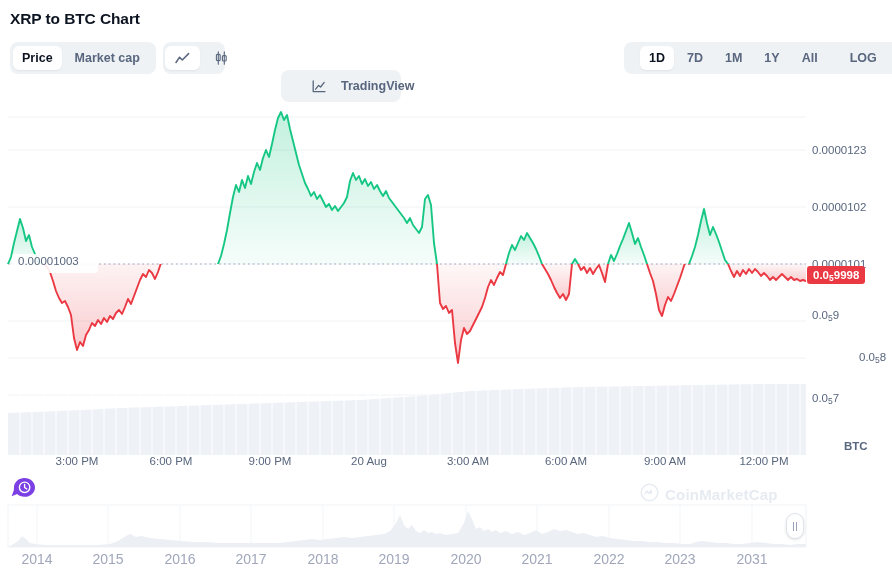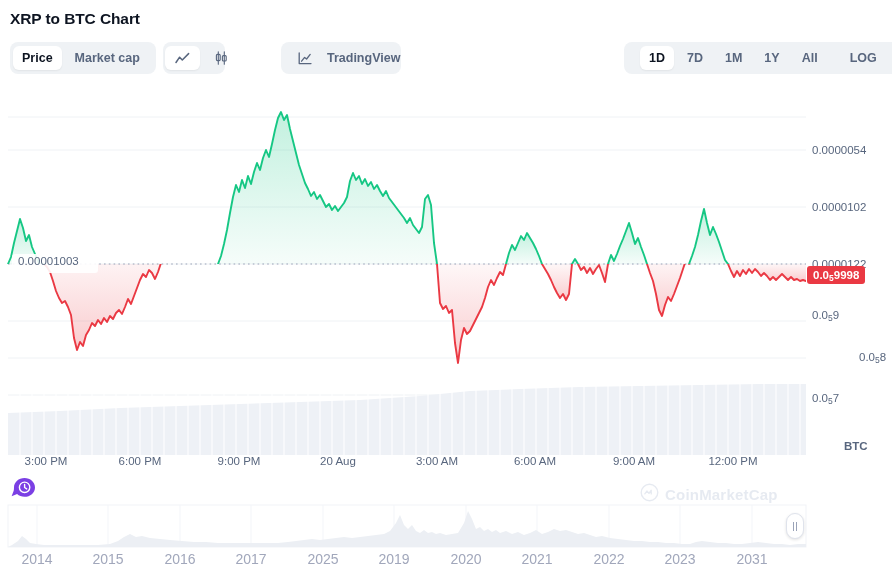--- a/index.html
+++ b/index.html
@@ -33,21 +33,21 @@
     white-space: nowrap; cursor: pointer; user-select: none; text-align: center;
   }
   .seg.active { background: #ffffff; color: #0d1421; box-shadow: 0 1px 2px rgba(0,0,0,.06); }
   .seg.icon { padding: 0 10px; }
 
   .grp-pricecap { left: 10px; width: 146px; }
   .grp-pricecap .seg:first-child { margin-left: 3px; }
 
   .grp-charttype { left: 163px; width: 62px; }
 
-  .grp-tv { left: 281px; width: 120px; padding-left: 6px; }
+  .grp-tv { left: 281px; width: 120px; padding-left: 20px; margin-top: 28px; }
   .grp-tv .seg { font-size: 12.5px; }
 
   .grp-compare {
     left: 410px; width: 204px;
     justify-content: space-between; padding: 0 14px;
   }
   .grp-compare .cmp-label { font-size: 12.5px; font-weight: bold; color: #58667e; }
 
   .grp-range { left: 624px; width: 288px; padding: 0 14px; }
   .divider { width: 1px; height: 16px; background: #cfd6e4; margin: 0 5px; }
@@ -82,21 +82,21 @@
     position: absolute; left: 640px; top: 388px;
     display: flex; align-items: center; gap: 6px;
     opacity: .55; pointer-events: none;
   }
   .wm-text { font-size: 15px; font-weight: bold; color: #d3dae6; letter-spacing: .2px; }
 
   
   .xaxis { position: absolute; left: 0; top: 455px; width: 892px; height: 22px; }
   .xlabel {
     position: absolute; font-size: 11.5px; color: #58667e;
-    transform: translateX(-50%); white-space: nowrap;
+    transform: translateX(-50%); white-space: nowrap; margin-left: 31px;
   }
 
   
   .history-pin {
     position: absolute; left: 10px; top: 476px;
     width: 28px; height: 26px; cursor: pointer;
   }
 
   
   .navigator { position: absolute; left: 0; top: 503px; width: 892px; height: 66px; }
@@ -389,23 +389,23 @@
       <span>
         <svg width="19" height="19" viewBox="0 0 22 22" fill="none">
           <circle cx="11" cy="11" r="9.6" stroke="#d3dae6" stroke-width="1.6"></circle>
           <path d="M5.6 12.6 L8 9.3 L10.4 12 L13 8.4 L13 12.6" stroke="#d3dae6" stroke-width="1.6" stroke-linecap="round" stroke-linejoin="round"></path>
         </svg>
       </span>
       <span class="wm-text">CoinMarketCap</span>
     </div>
 
     <div class="yaxis">
-      <div class="ylabel" style="top:55px;">0.0000054</div>
+      <div class="ylabel" style="top:55px;">0.0000123</div>
       <div class="ylabel" style="top:112px;">0.0000102</div>
-      <div class="ylabel" style="top:169px;">0.0000122</div>
+      <div class="ylabel" style="top:169px;">0.0000101</div>
 
       <div class="price-badge" style="top:180px;">
         <span>0.0</span><sub>5</sub><span>9998</span>
       </div>
 
       <div class="ylabel" style="top:220px;">
         0.0<sub>5</sub>9</div>
       <div class="ylabel" style="top:262px;padding-left:47px;">
         0.0<sub>5</sub>8</div>
       <div class="ylabel" style="top:303px;">
@@ -466,21 +466,21 @@
         L596,34 L602,33 L610,35 L618,36 L626,37 L634,38 L642,38 L650,39
         L658,39 L666,40 L674,40 L682,41 L690,41 L696,39 L702,38 L710,39
         L718,40 L726,40 L734,41 L742,41 L750,40 L758,39 L766,40 L774,41
         L782,41 L790,42 L798,41 L806,41 L806,44 Z"></path>
     </svg>
 
     <div class="nav-year" style="left:37px;">2014</div>
     <div class="nav-year" style="left:108px;">2015</div>
     <div class="nav-year" style="left:180px;">2016</div>
     <div class="nav-year" style="left:251px;">2017</div>
-    <div class="nav-year" style="left:323px;">2025</div>
+    <div class="nav-year" style="left:323px;">2018</div>
     <div class="nav-year" style="left:394px;">2019</div>
     <div class="nav-year" style="left:466px;">2020</div>
     <div class="nav-year" style="left:537px;">2021</div>
     <div class="nav-year" style="left:609px;">2022</div>
     <div class="nav-year" style="left:680px;">2023</div>
     <div class="nav-year" style="left:752px;">2031</div>
 
     <div class="nav-handle">
       <i></i>
       <i></i>

